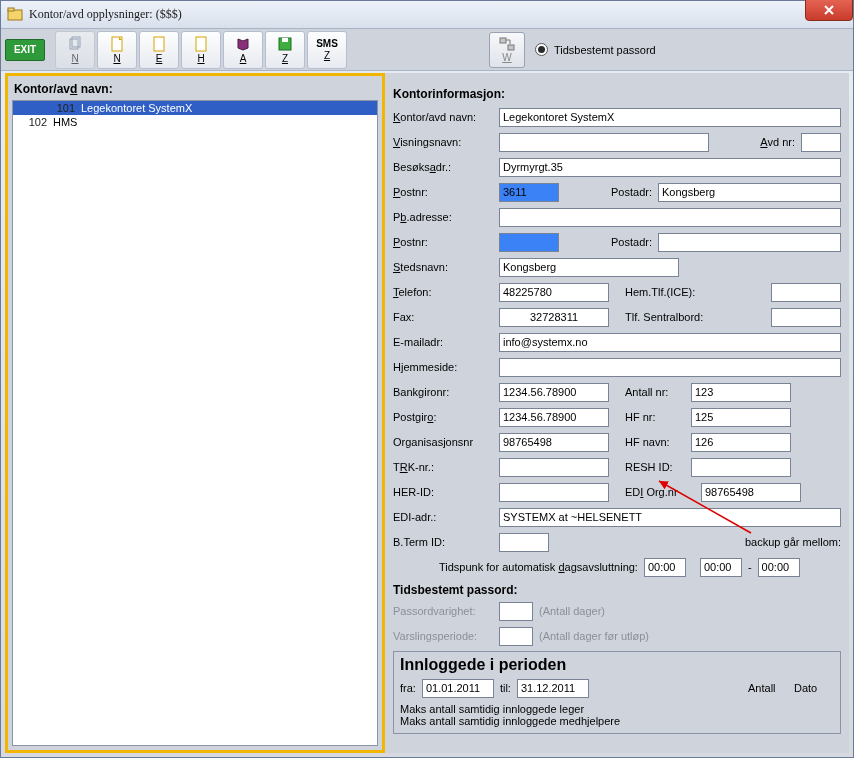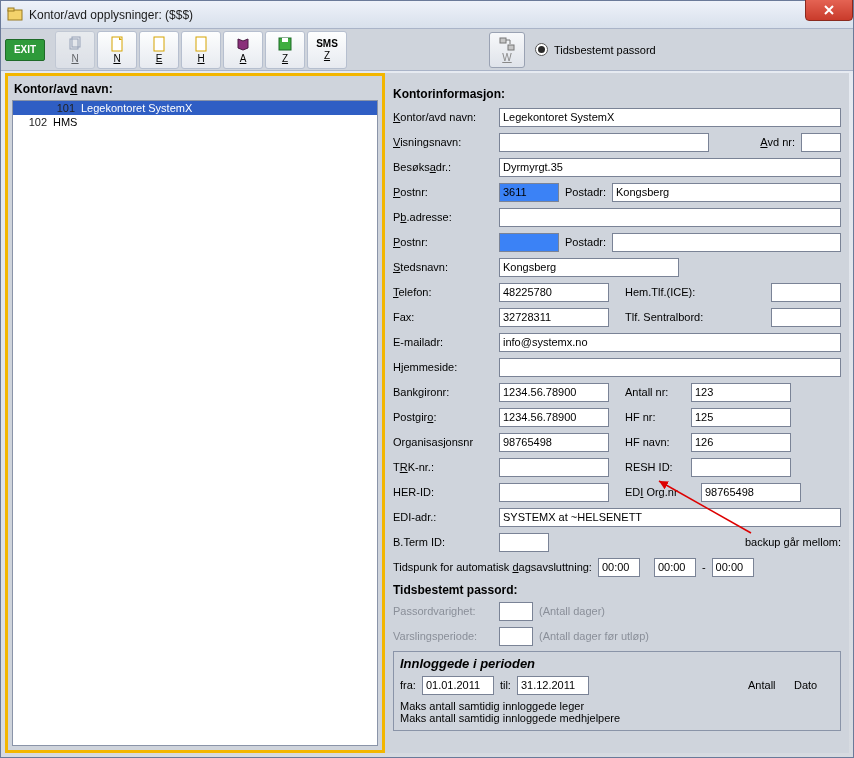--- a/index.html
+++ b/index.html
@@ -21,20 +21,21 @@
   }
   .titlebar {
     height: 28px;
     background: linear-gradient(#eef2f9, #d8e0ec);
     border-bottom: 1px solid #aab4c8;
     display: flex;
     align-items: center;
     padding: 12px 6px;
     gap: 6px;
     position: relative;
+    font-family: Liberation Serif, serif;
   }
   .titlebar .title { font-size: 12px; color: #1a1a1a; }
   .titlebar svg.appicon { width:16px; height:16px; }
   .close-btn {
     position: absolute; right: 0; top: -2px;
     width: 48px; height: 22px;
     background: linear-gradient(#e46353, #c93b2b);
     border: 1px solid #8a2a1f;
     border-bottom-left-radius: 4px;
     border-bottom-right-radius: 4px;
@@ -135,27 +136,27 @@
     font-family: inherit;
   }
   .input.gray { background:#3b82f6; }
   .w-full { flex:1; }
   .subhead { font-weight:bold; font-size:12px; margin:6px 0 4px; }
   .fieldset {
     border: 1px solid #8a94a8;
     padding: 4px 6px 6px;
     margin-top: 4px;
   }
-  .fieldset legend, .fieldset .legend { font-weight:bold; font-size:13px;font-style:italic; }
+  .fieldset legend, .fieldset .legend { font-weight:bold; font-size:16px; }
   .muted { color:#8a8f99; }
   .arrow {
     position:absolute; pointer-events:none;
   }
   u.acc { text-decoration: underline; }
-  .mini-label { font-size:11px; }
+  .mini-label { font-size:11px;margin-left:46px; }
 </style>
 </head>
 <body>
 
 <div class="window">
 
   <div class="titlebar">
     <svg class="appicon" viewBox="0 0 16 16">
         <rect x="1" y="3" width="14" height="10" fill="#f4d36b" stroke="#9a7a20"></rect>
         <rect x="1" y="1" width="6" height="3" fill="#f4d36b" stroke="#9a7a20"></rect>
@@ -286,21 +287,21 @@
         <input class="input" style="width: 180px;" value="Kongsberg">
       </div>
       <div class="form-row">
         <span class="label"><u class="acc">T</u>elefon:</span>
         <input class="input" style="width: 110px;" value="48225780">
         <span class="mini-label" style="margin-left:10px">Hem.Tlf.(ICE):</span>
         <input class="input" style="width: 70px; margin-left: auto;" value="">
       </div>
       <div class="form-row">
         <span class="label">Fax:</span>
-        <input class="input" style="width: 110px;" value="32728311">
+        <input class="input" style="width: 110px; text-align: center;" value="32728311">
         <span class="mini-label" style="margin-left:10px">Tlf. Sentralbord:</span>
         <input class="input" style="width: 70px; margin-left: auto;" value="">
       </div>
       <div class="form-row">
         <span class="label">E-mailadr:</span>
         <input class="input w-full" value="info@systemx.no" style="">
       </div>
       <div class="form-row">
         <span class="label">Hjemmeside:</span>
         <input class="input w-full" value="" style="">

